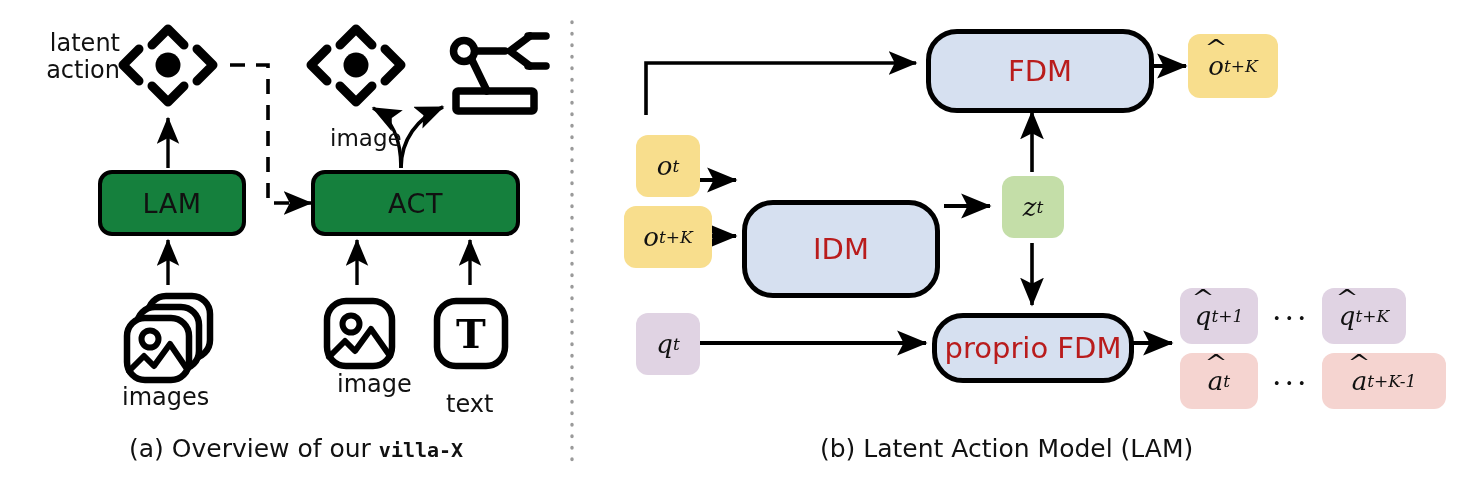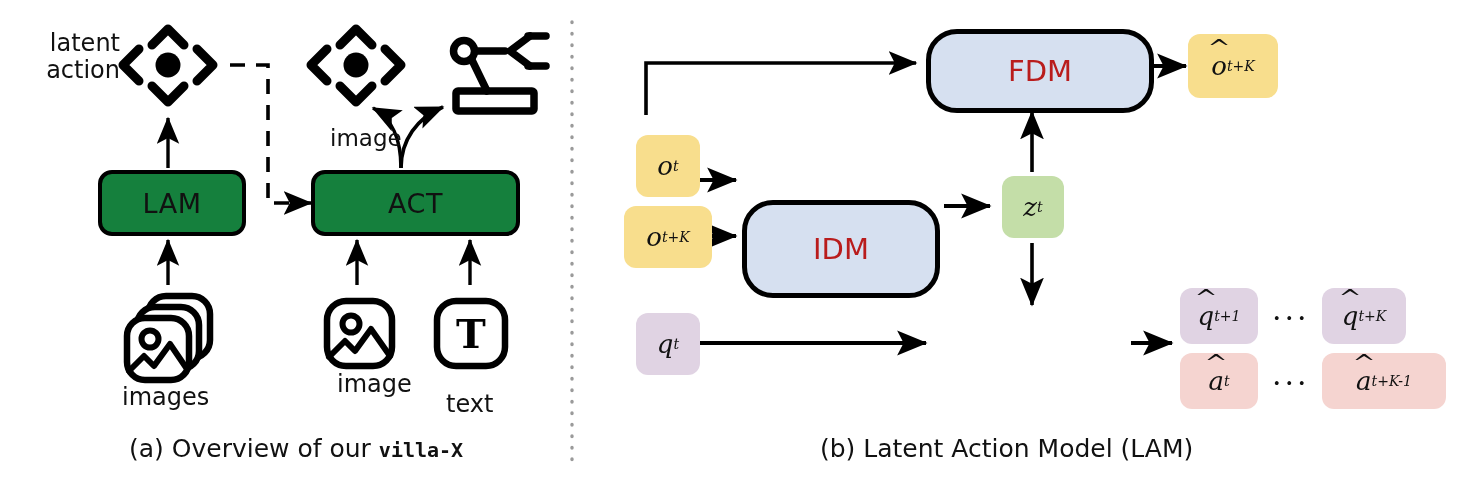--- a/index.html
+++ b/index.html
@@ -17,21 +17,21 @@
         background:#15803d;display:flex;align-items:center;justify-content:center;
         font-size:27px;letter-spacing:.5px;color:#111;}
   
   .mbox{position:absolute;border:5px solid #000;border-radius:31px;
         background:#D6E0F0;display:flex;align-items:center;justify-content:center;
         font-size:29px;color:#b91c1c;}
   
   .chip{position:absolute;border-radius:12px;display:flex;align-items:center;
         justify-content:center;font-family:"DejaVu Serif", serif;font-style:italic;
         font-size:26px;color:#111;}
-  .chip .sub{font-size:14px;vertical-align:-0.32em;font-style:italic;letter-spacing:0;}
+  .chip .sub{font-size:17px;vertical-align:-0.32em;font-style:italic;letter-spacing:0;}
   .chip .hat{position:relative;}
   .chip .hat::after{content:"\005E";position:absolute;left:50%;top:-0.78em;
         transform:translateX(-50%) scaleX(1.25);font-style:normal;font-size:0.85em;}
 
   .caption{position:absolute;font-size:25px;color:#111;white-space:nowrap;}
   .mono{font-family:"DejaVu Sans Mono", monospace;font-weight:bold;font-size:20px;}
 
   .iconlabel{position:absolute;font-size:24px;color:#111;white-space:nowrap;}
   .latlabel{position:absolute;font-size:24px;color:#111;line-height:1.12;text-align:right;}
   .planlabel{position:absolute;font-size:23px;color:#111;}
@@ -149,20 +149,21 @@
   <div class="iconlabel" style="left:446px;top:370px;margin-top:20px;">text</div>
 
   <div class="caption" style="left:129px;top:434px;">
     <span>(a) Overview of our </span><span class="mono">villa-X</span>
   </div>
 
   <div class="mbox" style="left:926px;top:29px;width:218px;height:74px;">FDM</div>
 
   <div class="mbox" style="left:742px;top:162px;width:188px;height:88px;margin-top:38px;">IDM</div>
 
+  <div class="mbox" style="left:932px;top:313px;width:192px;height:60px;">proprio FDM</div>
 
   <div class="chip" style="left:636px;top:135px;width:64px;height:62px;background:#F8DE8D;">
     <span>o</span>
       <span class="sub">t</span>
   </div>
 
   <div class="chip" style="left:624px;top:206px;width:88px;height:62px;background:#F8DE8D;">
     <span>o</span>
       <span class="sub">t+K</span>
   </div>

